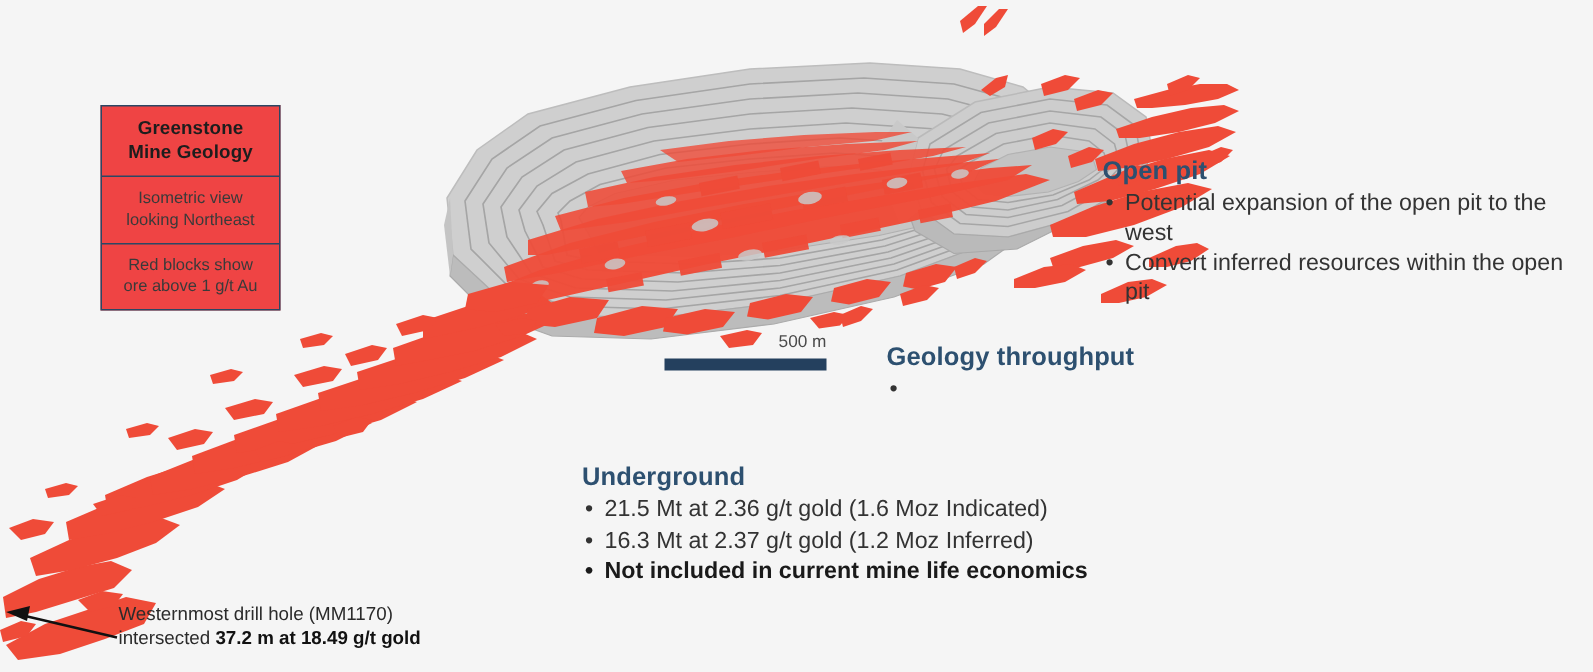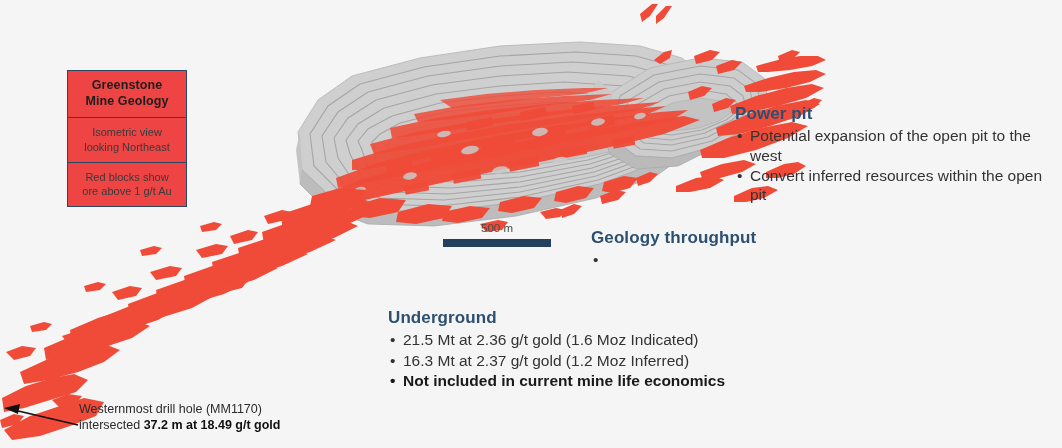--- a/index.html
+++ b/index.html
@@ -26,21 +26,21 @@
   }
   #legend .sect{padding:7px 8px 8px 8px;}
   #legend .sect + .sect{border-top:1.6px solid #2b4764;}
   #legend .title{
     font-size:12.5px;font-weight:bold;color:#1d1d1d;line-height:1.25;
     letter-spacing:.1px;
   }
   #legend .sub{font-size:11px;color:#3a3a3a;line-height:1.3;}
 
   
-  #scalebar{position:absolute;left:443px;top:222px;width:108px;text-align:center;}
+  #scalebar{position:absolute;left:443px;top:222px;width:108px;text-align:right;}
   #scalebar .lab{font-size:11.5px;color:#4a4a4a;line-height:1.1;margin-bottom:4px;}
   #scalebar .bar{height:8px;background:#24405e;width:108px;}
 
   
   .block{position:absolute;}
   .block h3{
     margin:0 0 2px 0;
     font-size:17px;font-weight:bold;color:#2d5070;
     letter-spacing:.1px;line-height:1.2;
   }
@@ -264,21 +264,21 @@
       <div class="sub">ore above 1 g/t Au</div>
     </div>
   </div>
 
   <div id="scalebar">
     <div class="lab">500 m</div>
     <div class="bar"></div>
   </div>
 
   <div class="block" id="blk-openpit">
-    <h3>Power pit</h3>
+    <h3>Open pit</h3>
     <ul>
       <li>
         <span class="dot">•</span>
         <span>Potential expansion of the open pit to the west</span>
       </li>
       <li>
         <span class="dot">•</span>
         <span>Convert inferred resources within the open pit</span>
       </li>
     </ul>

